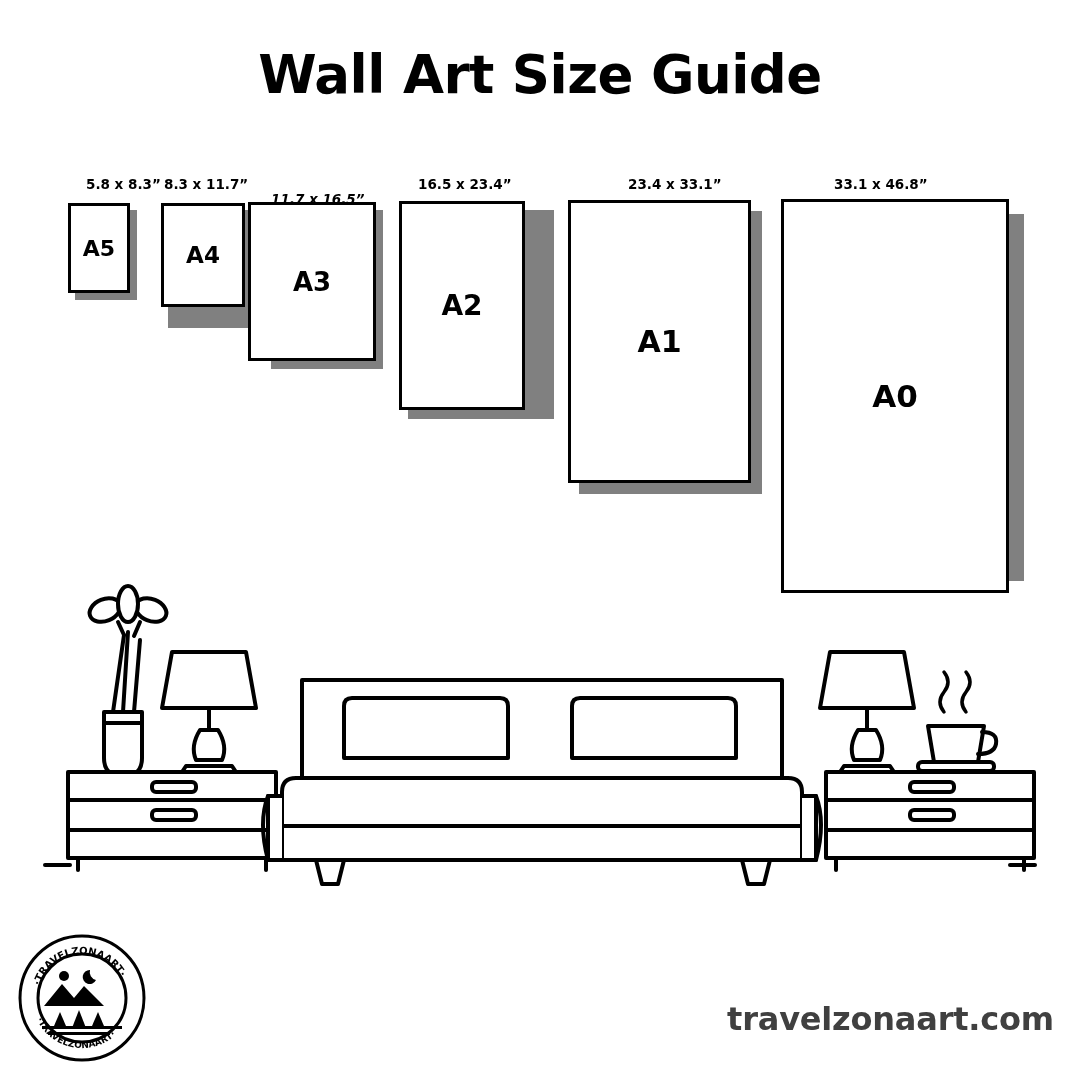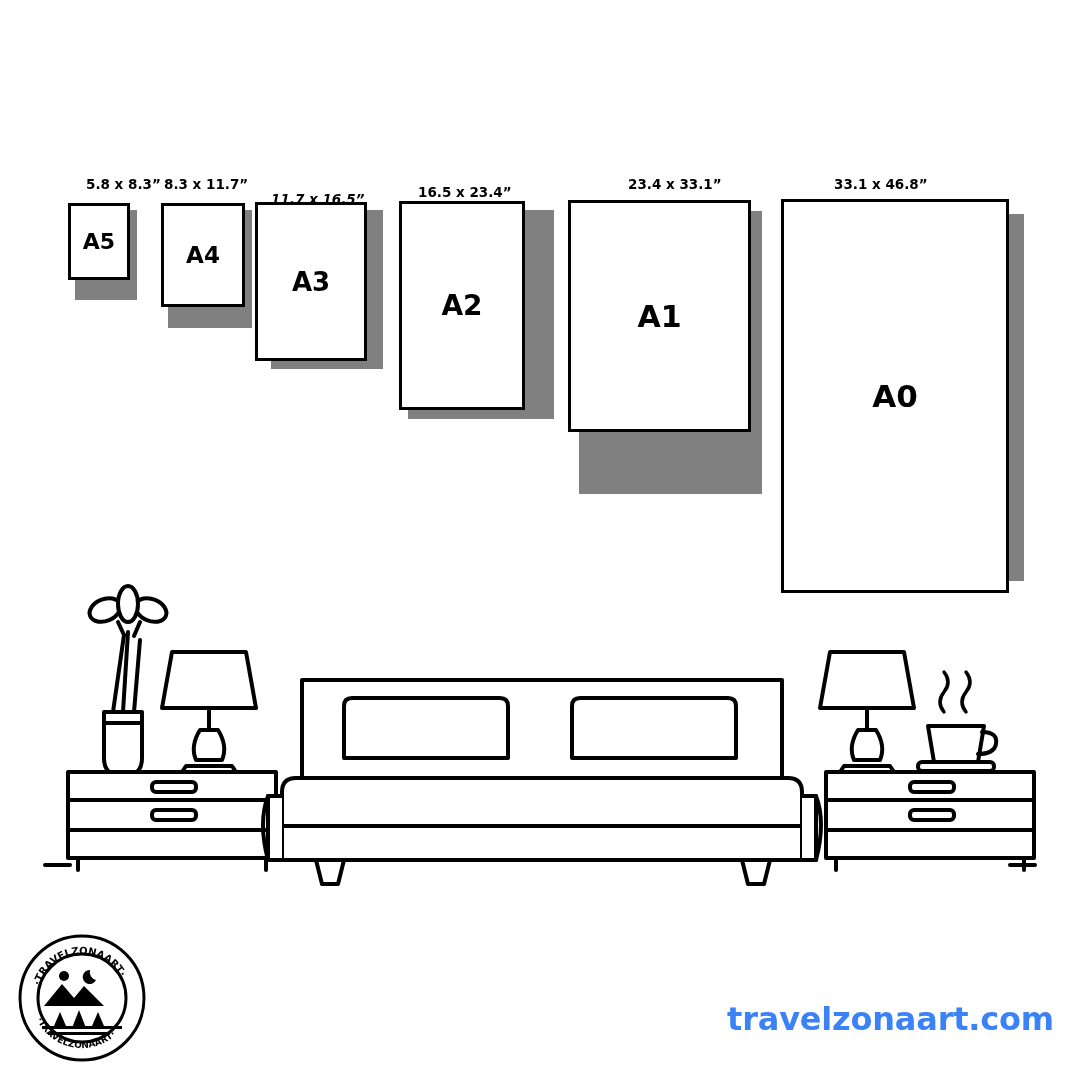--- a/index.html
+++ b/index.html
@@ -86,68 +86,69 @@
     top: 934px;
     width: 128px;
     height: 128px;
   }
   #website {
     position: absolute;
     right: 26px;
     top: 1000px;
     font-size: 32px;
     font-weight: 700;
-    color: #3b82f6;
+    color: #404040;
     letter-spacing: -0.2px;
   }
 </style>
 </head>
 <body>
 
 <div id="page">
 
+  <div id="title">Wall Art Size Guide</div>
 
   <div id="frames">
 
     <div class="frame-group">
       <div class="frame-dim" style="left:62px; top:176px;margin-left:24px;">5.8 x 8.3”</div>
       <div class="frame-shadow" style="left:75px; top:210px; width:62px; height:90px;"></div>
-      <div class="frame-box" style="left:68px; top:203px; width:62px; height:77px;">
+      <div class="frame-box" style="left:68px; top:203px; width:62px; height:90px;">
         <span class="frame-label" style="font-size:22px;">A5</span>
       </div>
     </div>
 
     <div class="frame-group">
       <div class="frame-dim" style="left:164px; top:176px;">8.3 x 11.7”</div>
       <div class="frame-shadow" style="left:168px; top:210px; width:84px; height:118px;"></div>
       <div class="frame-box" style="left:161px; top:203px; width:84px; height:104px;">
         <span class="frame-label" style="font-size:23px;">A4</span>
       </div>
     </div>
 
     <div class="frame-group">
       <div class="frame-dim" style="left:271px; top:191px;font-style:italic;">11.7 x 16.5”</div>
       <div class="frame-shadow" style="left:271px; top:210px; width:112px; height:159px;"></div>
-      <div class="frame-box" style="left:255px; top:202px; width:112px; height:159px;">
+      <div class="frame-box" style="left:248px; top:202px; width:128px; height:159px;">
         <span class="frame-label" style="font-size:26px;">A3</span>
       </div>
     </div>
 
     <div class="frame-group">
-      <div class="frame-dim" style="left:418px; top:176px;margin-top:8px;">16.5 x 23.4”</div>
+      <div class="frame-dim" style="left:418px; top:176px;">16.5 x 23.4”</div>
       <div class="frame-shadow" style="left:408px; top:210px; width:146px; height:209px;"></div>
       <div class="frame-box" style="left:399px; top:201px; width:126px; height:209px;">
         <span class="frame-label" style="font-size:28px;">A2</span>
       </div>
     </div>
 
     <div class="frame-group">
       <div class="frame-dim" style="left:628px; top:176px;">23.4 x 33.1”</div>
       <div class="frame-shadow" style="left:579px; top:211px; width:183px; height:283px;"></div>
-      <div class="frame-box" style="left:568px; top:200px; width:183px; height:232px;">
+      <div class="frame-box" style="left:568px; top:200px; width:183px; height:283px;">
         <span class="frame-label" style="font-size:30px;">A1</span>
       </div>
     </div>
 
     <div class="frame-group">
       <div class="frame-dim" style="left:834px; top:176px;text-align:right;">33.1 x 46.8”</div>
       <div class="frame-shadow" style="left:796px; top:214px; width:228px; height:367px;"></div>
       <div class="frame-box" style="left:781px; top:199px; width:228px; height:394px;">
         <span class="frame-label" style="font-size:31px;">A0</span>
       </div>

